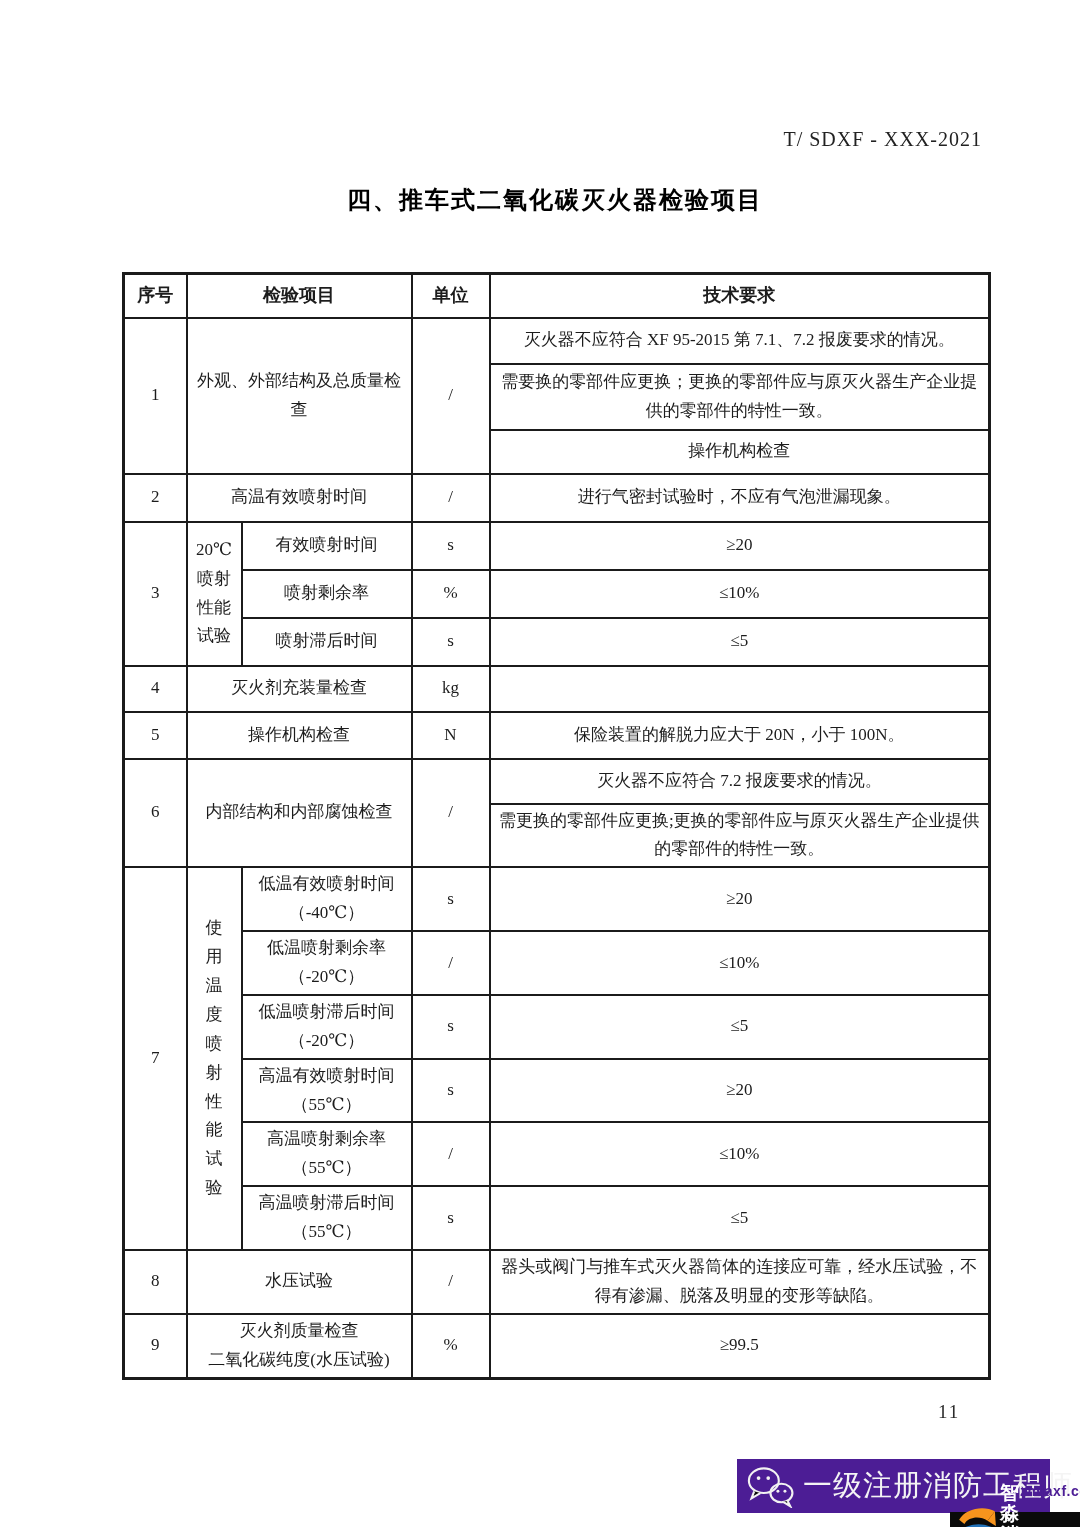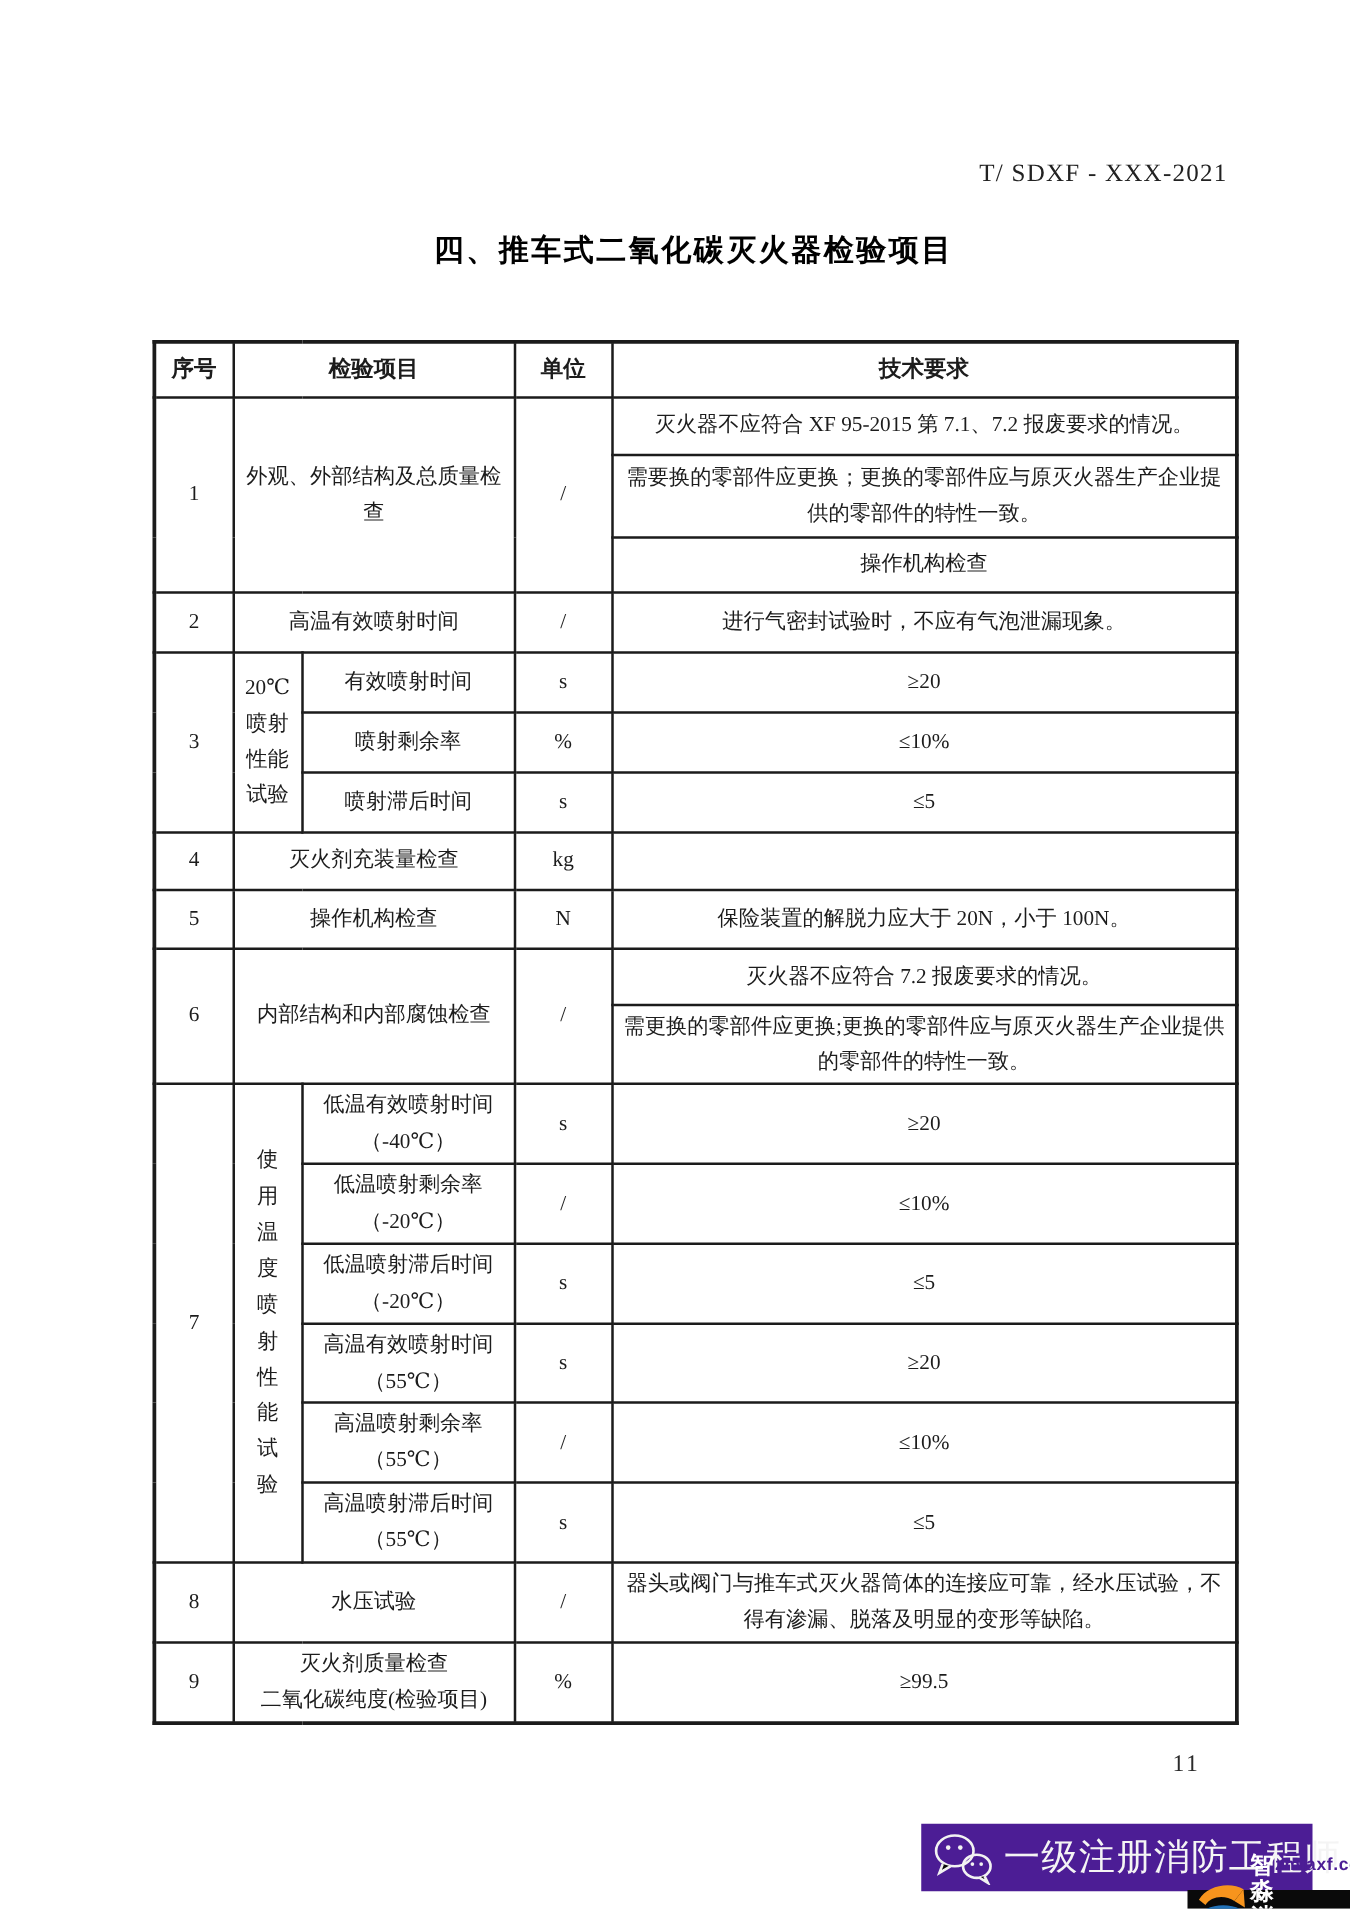--- a/index.html
+++ b/index.html
@@ -196,21 +196,21 @@
   <tr class="h58">
     <td>8</td>
     <td colspan="2">水压试验</td>
     <td>/</td>
     <td class="req">器头或阀门与推车式灭火器筒体的连接应可靠，经水压试验，不得有渗漏、脱落及明显的变形等缺陷。</td>
   </tr>
 
   <tr class="h60">
     <td>9</td>
     <td colspan="2" class="pre">灭火剂质量检查
-二氧化碳纯度(检验项目)</td>
+二氧化碳纯度(水压试验)</td>
     <td>%</td>
     <td class="req">≥99.5</td>
   </tr>
 </tbody>
   </table>
 
 <div class="page-number">11</div>
 
 <div class="footer-bar">
   <svg class="wechat-icon" viewBox="0 0 60 50">

